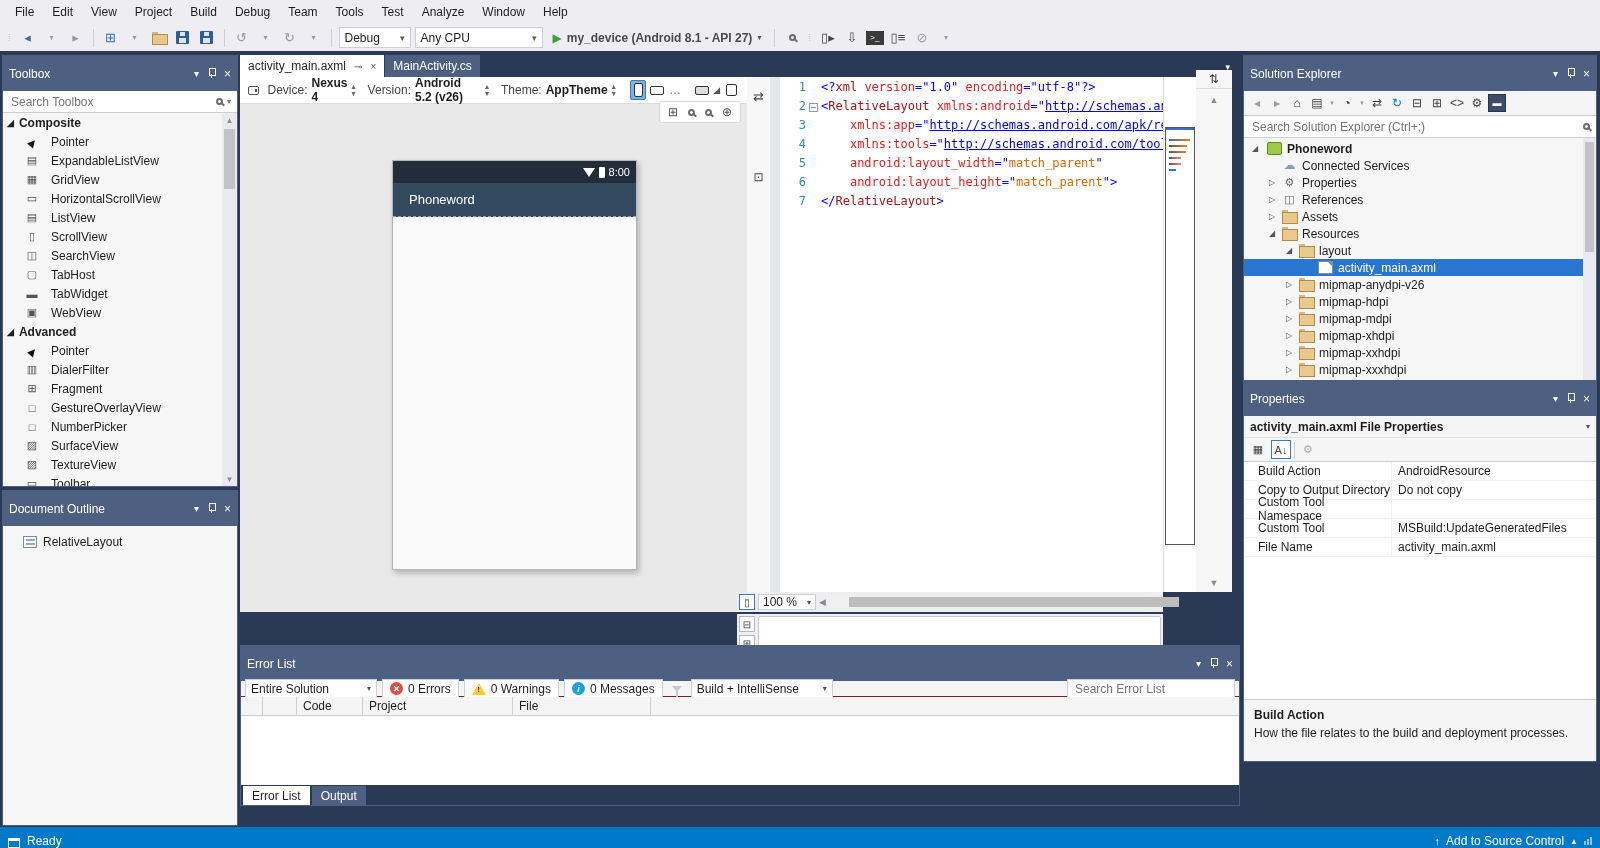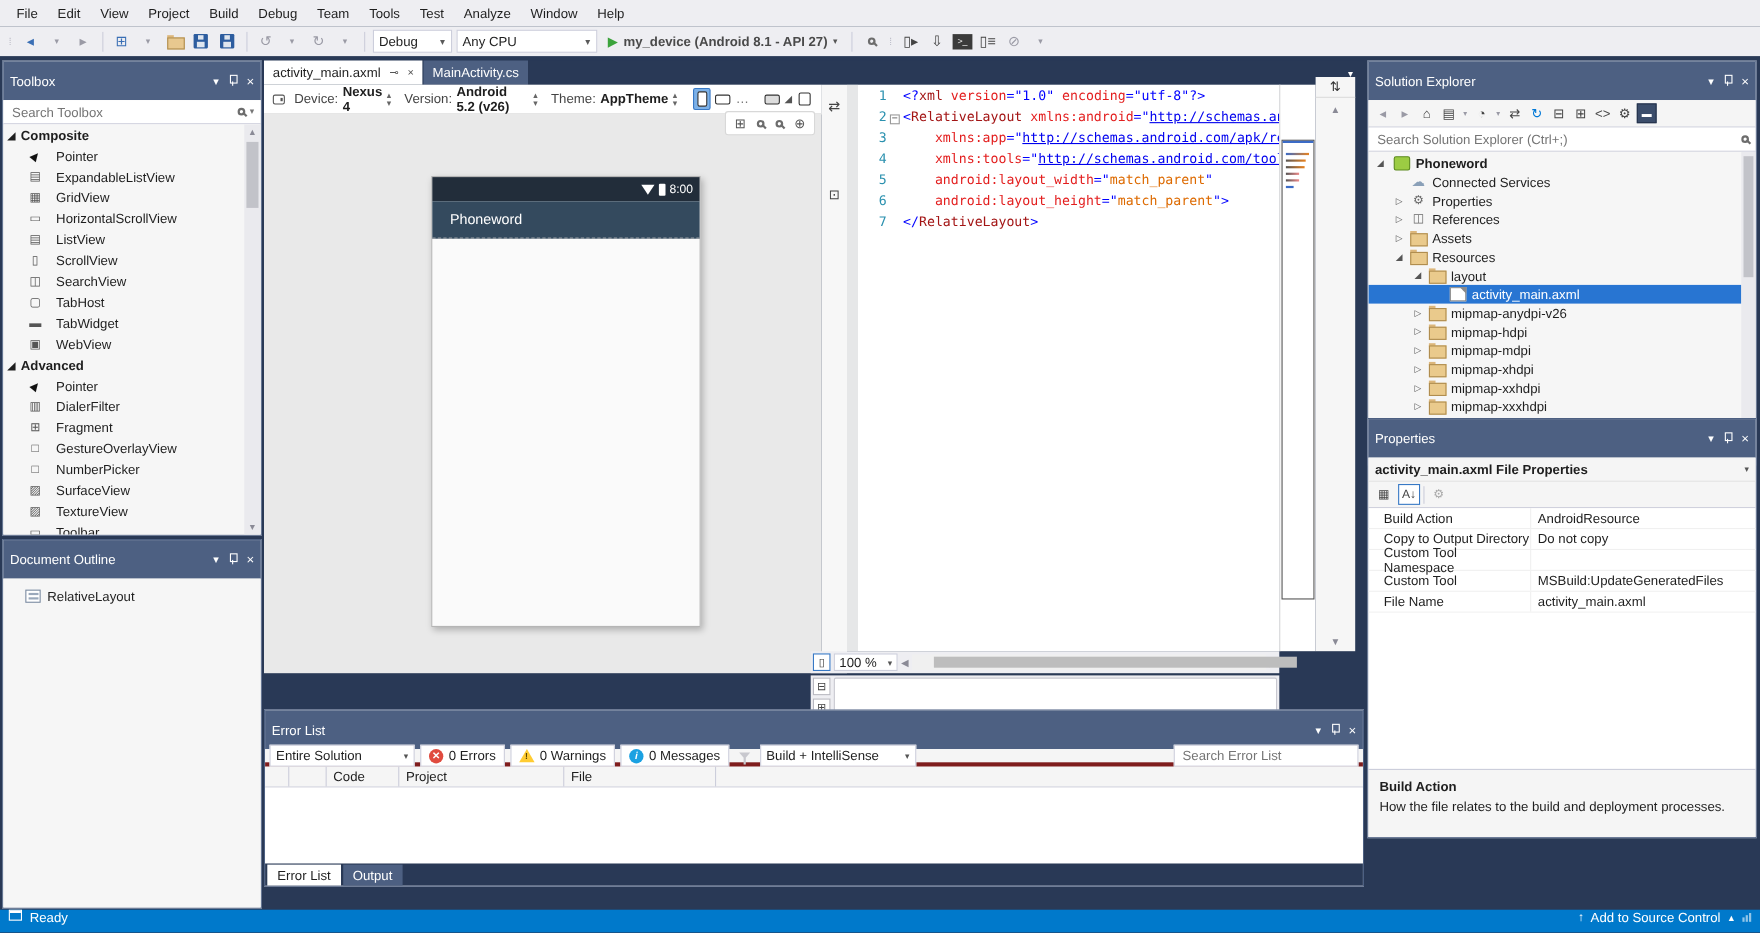--- a/index.html
+++ b/index.html
@@ -134,21 +134,21 @@
   .sb-ar{color:#8a8a96;font-size:9px;}
   .belowrow{position:absolute;left:497px;top:564px;width:426px;height:40px;background:#EEEEF2;display:flex;gap:3px;padding:2px;}
   .belowrow .stack{display:flex;flex-direction:column;gap:3px;}
   .belowrow .sbx{width:16px;height:16px;border:1px solid #b8b8c0;background:#fff;display:flex;
                  align-items:center;justify-content:center;font-size:10px;color:#444;}
   .belowrow .bigbar{flex:1;background:#fff;border:1px solid #c8c8d0;border-radius:2px;height:34px;}
 
   
   .errorlist{position:absolute;left:0;top:595px;width:1000px;height:161px;background:#F5F5F5;
              display:flex;flex-direction:column;border:1px solid #4D6082;}
-  .el-toolbar{height:16px;background:#F5F5F5;display:flex;align-items:center;gap:5px;padding:0 4px;border-bottom:4px solid #7f1d1d;}
+  .el-toolbar{height:16px;background:#F5F5F5;display:flex;align-items:center;gap:5px;padding:0 4px;border-bottom:1px solid #7f1d1d;}
   .el-dd{height:20px;background:#fff;border:1px solid #cccedb;display:flex;align-items:center;
          justify-content:space-between;padding:0 5px;}
   .el-dd .car{font-size:8px;color:#555;margin-left:8px;}
   .el-count{height:20px;border:1px solid #cccedb;background:#fff;display:flex;align-items:center;
             gap:5px;padding:0 7px;}
   .errc{width:13px;height:13px;border-radius:50%;background:#E04B3F;color:#fff;font-size:9px;font-weight:bold;
         display:flex;align-items:center;justify-content:center;}
   .warnc{width:0;height:0;border-left:7px solid transparent;border-right:7px solid transparent;
          border-bottom:12px solid #FFCC32;position:relative;}
   .warnc::after{content:"!";position:absolute;left:-1.5px;top:2px;font-size:8px;font-weight:bold;color:#5a4500;}
@@ -207,21 +207,21 @@
   .pr-row{height:19px;display:flex;border-bottom:1px solid #F0F0F0;}
   .pr-name{width:148px;padding-left:14px;display:flex;align-items:center;border-right:1px solid #F0F0F0;color:#1e1e1e;}
   .pr-val{flex:1;padding-left:6px;display:flex;align-items:center;white-space:nowrap;overflow:hidden;color:#1e1e1e;}
   .pr-row.dim .pr-name,.pr-row.dim .pr-val{color:#8a8a8a;}
   .pr-fill{flex:1;background:#fff;}
   .pr-desc{height:62px;background:#F5F5F5;border-top:1px solid #cccedb;padding:8px 10px;}
   .pr-desc .dt{font-weight:bold;margin-bottom:4px;}
 
   
   .statusbar{position:absolute;left:0;bottom:0;width:1600px;height:21px;background:#0079CB;color:#fff;
-             display:flex;align-items:flex-start;padding:0 8px;gap:7px;}
+             display:flex;align-items:flex-end;padding:0 8px;gap:7px;}
   .sb-right{margin-left:auto;display:flex;align-items:center;gap:6px;}
   .sb-win{width:12px;height:10px;border:1px solid #fff;position:relative;}
   .sb-win::after{content:"";position:absolute;left:0;top:0;right:0;height:2px;background:#fff;}
   .bars{display:flex;align-items:flex-end;gap:1px;opacity:.7;}
   .bars i{display:block;width:2px;background:#cfe6f5;}
 </style>
 </head>
 <body>
 
 <div id="app">

